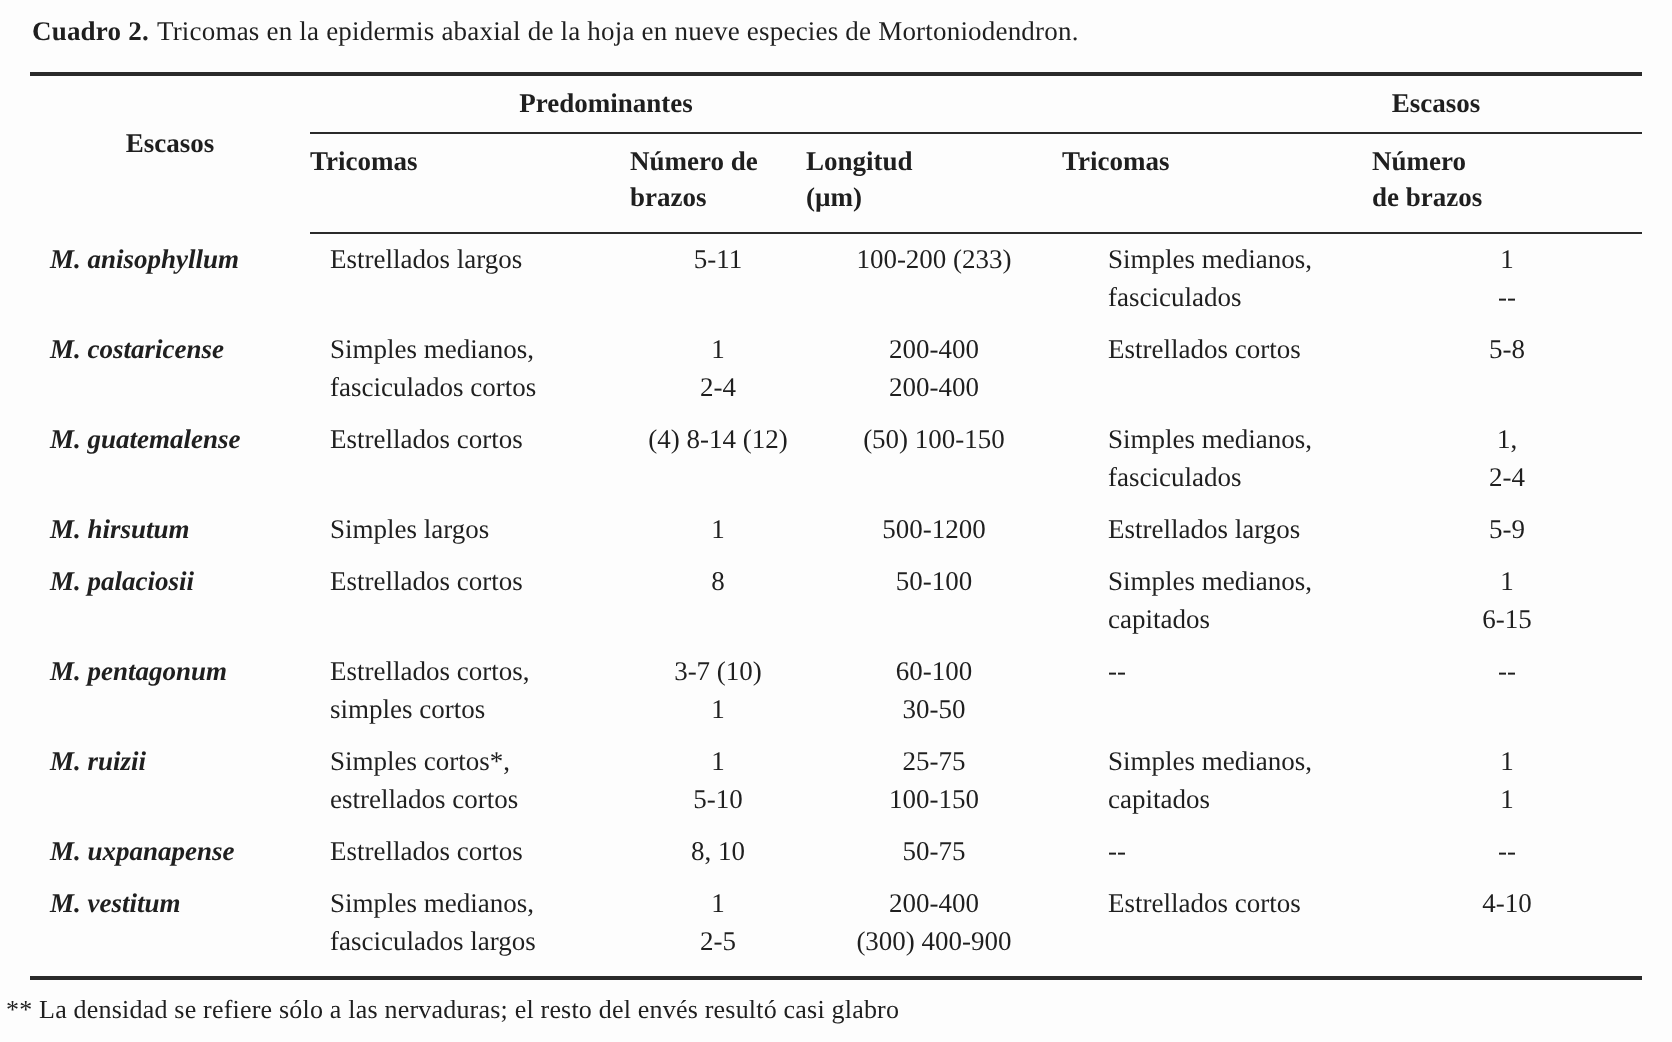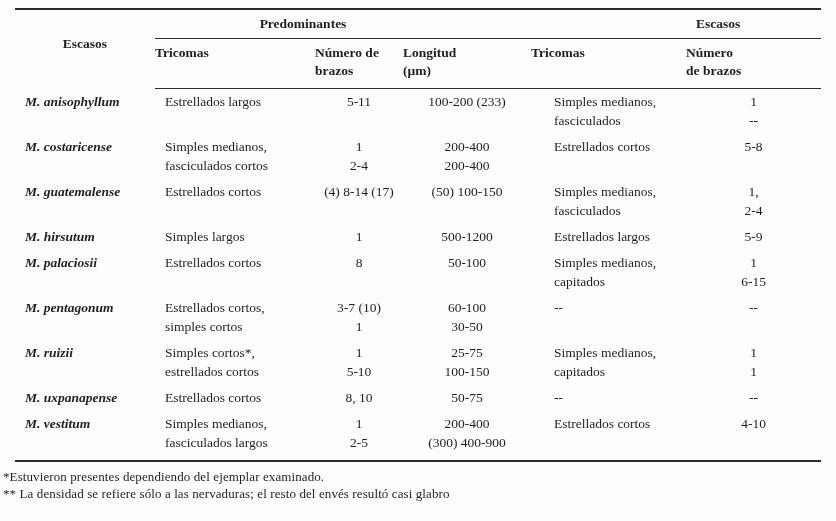--- a/index.html
+++ b/index.html
@@ -79,20 +79,21 @@
     font-size: 13px;
     line-height: 16.5px;
     letter-spacing: 0.1px;
   }
 </style>
 </head>
 <body>
 
 <div class="page">
 
+  <p class="caption"><span class="lbl">Cuadro 2.</span><span class="txt">Tricomas en la epidermis abaxial de la hoja en nueve especies de Mortoniodendron.</span></p>
 
   <table class="cuadro">
     <colgroup>
       <col style="width:140px">
       <col style="width:160px">
       <col style="width:88px">
       <col style="width:128px">
       <col style="width:155px">
       <col style="width:135px">
     </colgroup>
@@ -164,21 +165,21 @@
           <td class="c-num-esc">
             <div>5-8</div>
           </td>
         </tr>
         <tr>
           <td class="c-especie">M. guatemalense</td>
           <td class="c-tric-pred">
             <div>Estrellados cortos</div>
           </td>
           <td class="c-num-pred">
-            <div>(4) 8-14 (17)</div>
+            <div>(4) 8-14 (12)</div>
           </td>
           <td class="c-long">
             <div>(50) 100-150</div>
           </td>
           <td class="c-tric-esc">
             <div>Simples medianos,</div>
             <div>fasciculados</div>
           </td>
           <td class="c-num-esc">
             <div>1,</div>
@@ -303,17 +304,16 @@
             <div>Estrellados cortos</div>
           </td>
           <td class="c-num-esc">
             <div>4-10</div>
           </td>
         </tr>
       </tbody>
   </table>
 
   <div class="footnotes">
-    <p class="fn">*Estuvieron presentes dependiendo del ejemplar examinado.</p>
     <p class="fn">** La densidad se refiere sólo a las nervaduras; el resto del envés resultó casi glabro</p>
   </div>
 
 </div>
 
 </body></html>

